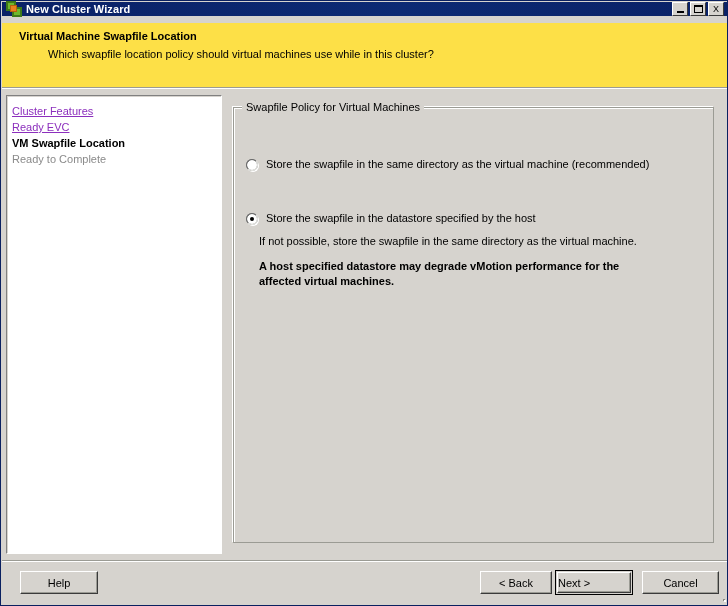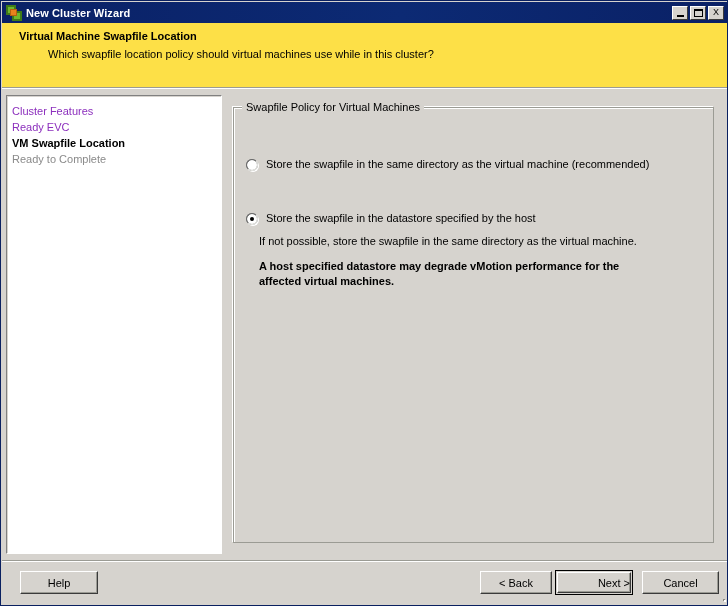--- a/index.html
+++ b/index.html
@@ -24,21 +24,21 @@
     background: #d6d3ce;
     border: 1px solid #0a2060;
     overflow: hidden;
   }
 
   
   #titlebar {
     position: absolute;
     left: 1px; top: 1px;
     width: 726px;
-    height: 21px;
+    height: 14px;
     background: linear-gradient(to right, #0a2166 0%, #0c2a74 55%, #0a2166 100%);
     display: flex;
     align-items: center;
     padding: 0 2px;
     box-sizing: border-box;
   }
   #title-icon {
     width: 16px; height: 16px;
     margin: 0 4px 0 2px;
     position: relative;
@@ -174,20 +174,21 @@
   }
   .nav-item {
     font-size: 11px;
     line-height: 16px;
     height: 16px;
     white-space: nowrap;
     cursor: default;
   }
   .nav-item.link {
     color: #8c2fbd;
+    text-decoration: underline;
     cursor: pointer;
   }
   .nav-item.current {
     color: #000000;
     font-weight: bold;
   }
   .nav-item.pending {
     color: #8a8a8a;
   }
 
@@ -326,21 +327,21 @@
   .btn.default .inner {
     position: absolute;
     left: 1px; top: 1px; right: 1px; bottom: 1px;
     border-top: 1px solid #ffffff;
     border-left: 1px solid #ffffff;
     border-right: 1px solid #3a3a3a;
     border-bottom: 1px solid #3a3a3a;
     box-shadow: inset -1px -1px 0 0 #9b9b94;
     display: flex;
     align-items: center;
-    justify-content: flex-end;
+    justify-content: flex-start;
     box-sizing: border-box;
   }
   #btn-help   { left: 8px;   top: 9px;  width: 78px; }
   #btn-back   { left: 468px; top: 9px;  width: 72px; }
   #btn-next   { left: 543px; top: 8px;  width: 78px; height: 25px; }
   #btn-cancel { left: 630px; top: 9px;  width: 77px; }
 
   #grip {
     position: absolute;
     right: 2px; bottom: 2px;

